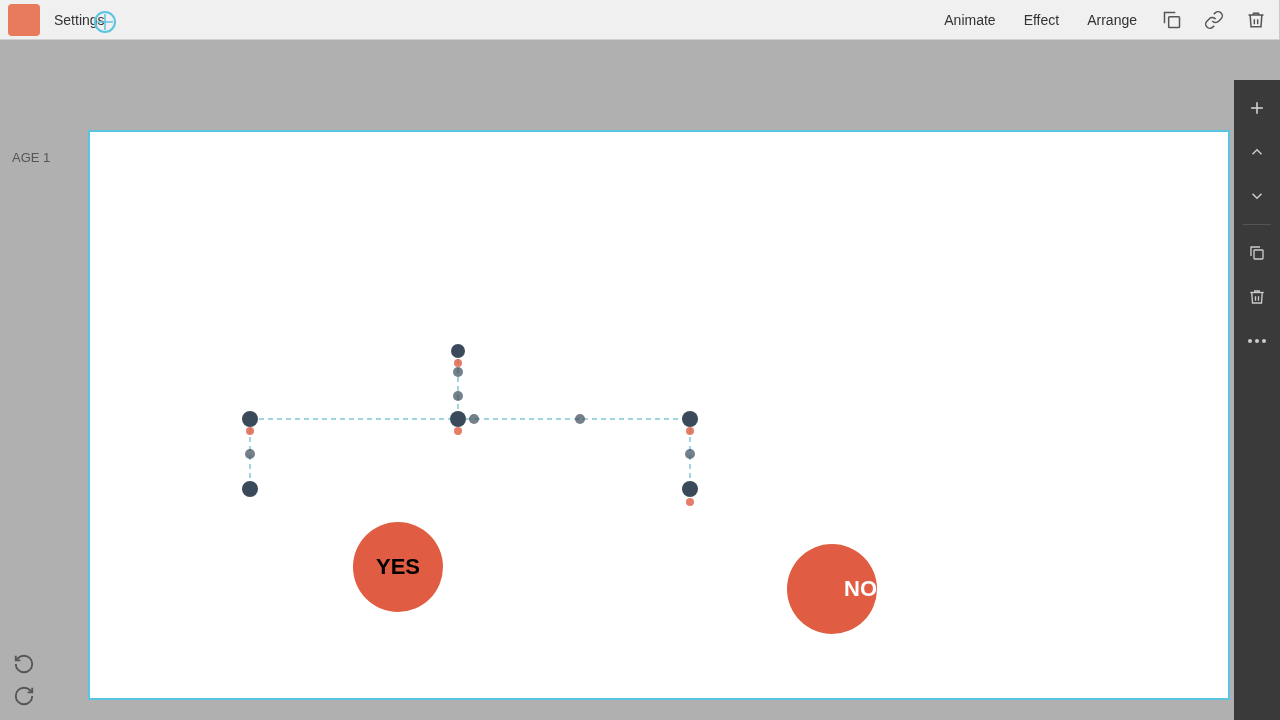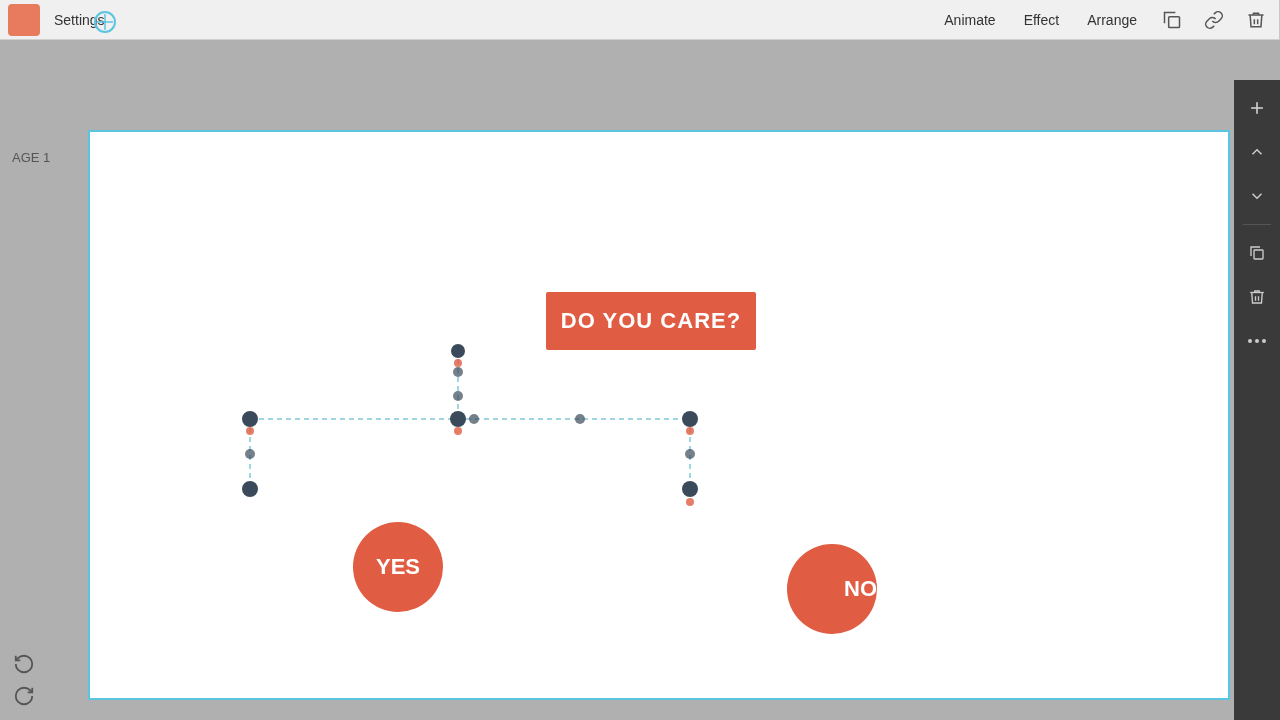--- a/index.html
+++ b/index.html
@@ -152,21 +152,21 @@
 
     #yes-circle {
       position: absolute;
       left: 263px; top: 390px;
       width: 90px; height: 90px;
       border-radius: 50%;
       background: #e05c42;
       display: flex; align-items: center; justify-content: center;
     }
     #yes-text {
-      color: #ffffff;
+      color: #000000;
       font-size: 22px;
       font-weight: 900;
       font-family: 'Impact', 'Arial Black', sans-serif;
     }
 
     #no-circle {
       position: absolute;
       left: 697px; top: 412px;
       width: 90px; height: 90px;
       border-radius: 50%;
@@ -263,23 +263,20 @@
 
       <circle cx="160" cy="357" r="8" fill="#3a4a5a"></circle>
 
       <circle cx="600" cy="322" r="5" fill="#3a4a5a" opacity="0.7"></circle>
 
       <circle cx="600" cy="357" r="8" fill="#3a4a5a"></circle>
 
       <circle cx="600" cy="370" r="4" fill="#e05c42" opacity="0.8"></circle>
     </svg>
 
-    <div id="question-box">
-      <span id="question-text">DO YOU CARE?</span>
-    </div>
 
     <div id="yes-circle">
       <span id="yes-text">YES</span>
     </div>
 
     <div id="no-circle">
       <span id="no-text">NO</span>
     </div>
 
   </div>

